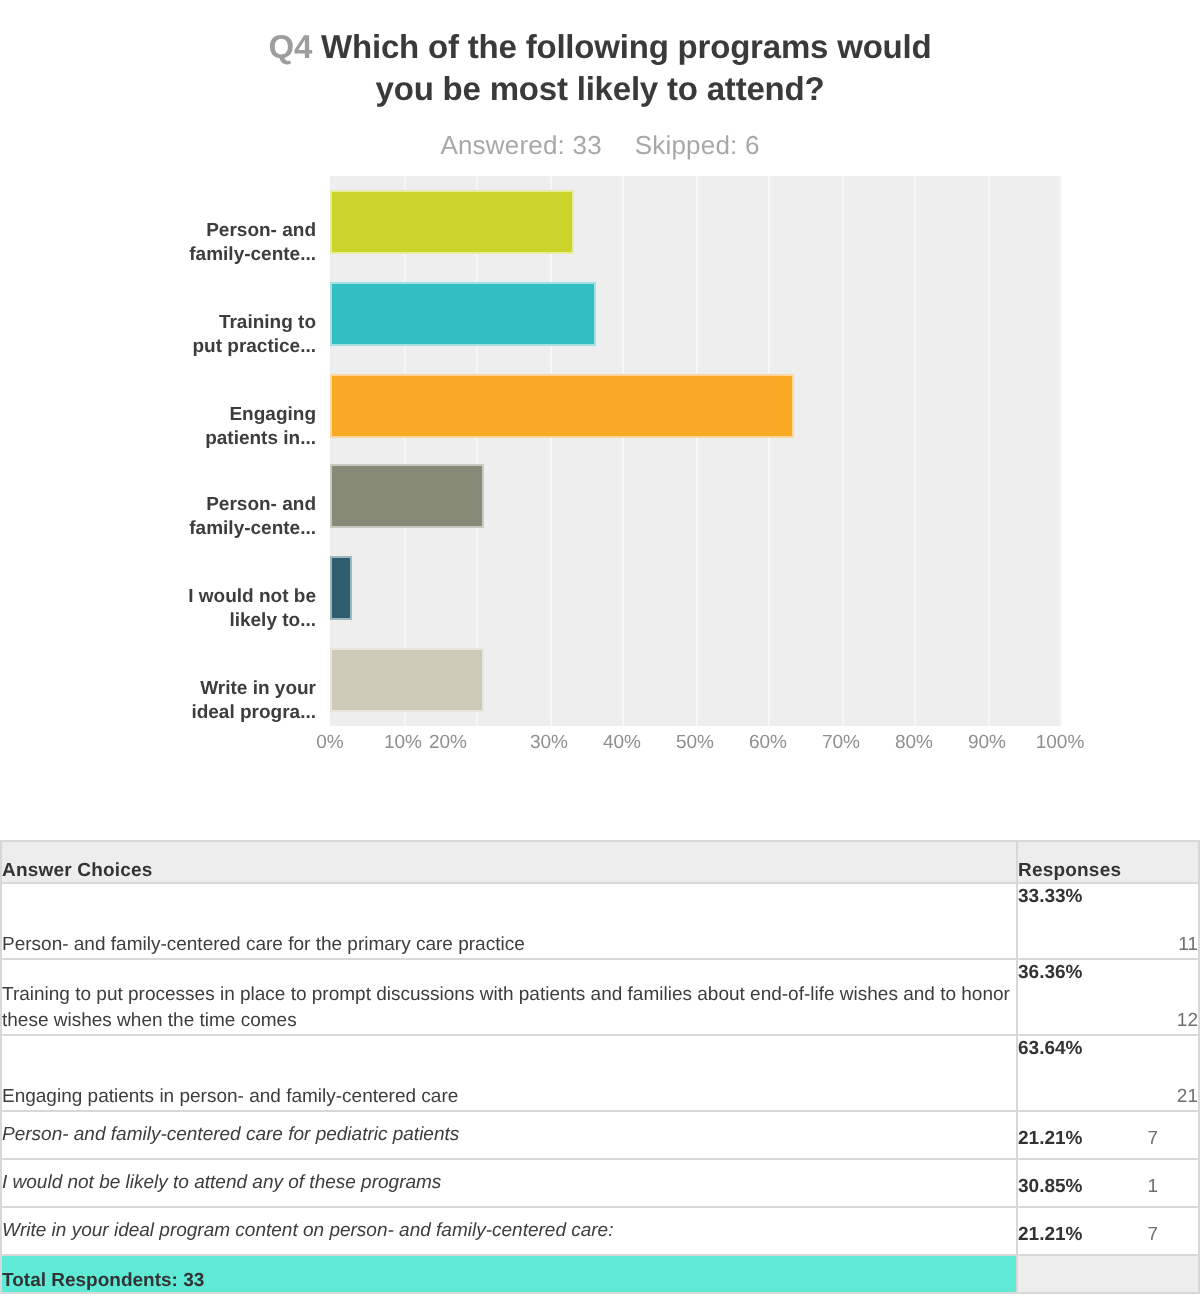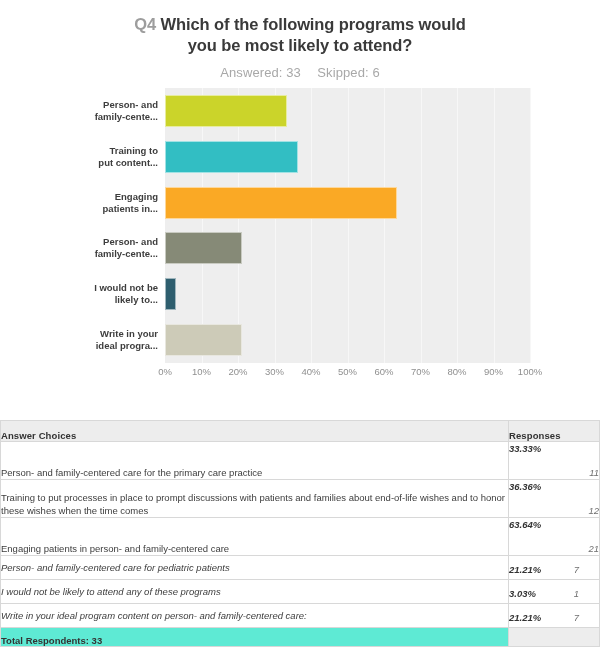--- a/index.html
+++ b/index.html
@@ -79,21 +79,21 @@
     position: absolute;
     top: 7px;
     left: 0;
     height: 32px;
     border: 1px solid rgba(255,255,255,0.55);
     box-sizing: border-box;
   }
   .cat-labels {
     position: absolute;
     left: 0;
-    top: 0;
+    top: 11px;
     width: 158px;
     height: 275px;
   }
   .cat-label {
     height: 45.83px;
     display: flex;
     align-items: center;
     justify-content: flex-end;
     text-align: right;
     font-size: 9.5px;
@@ -156,21 +156,20 @@
   td.choice-cell {
     padding: 6px 10px 5px 28px;
     line-height: 13px;
     color: #3d3d3d;
     vertical-align: bottom;
   }
   td.resp-cell {
     padding: 4px 8px 4px 8px;
     line-height: 13px;
     vertical-align: top;
-    font-style: italic;
   }
   .pct {
     display: block;
     font-weight: bold;
     color: #333333;
     text-align: left;
   }
   .cnt {
     display: block;
     text-align: right;
@@ -223,21 +222,21 @@
     <div class="cat-labels" id="catLabels">
         <div class="cat-label" style="height: 45.8333px;">
           <div>
             <span>Person- and</span>
             <span>family-cente...</span>
           </div>
         </div>
         <div class="cat-label" style="height: 45.8333px;">
           <div>
             <span>Training to</span>
-            <span>put content...</span>
+            <span>put practice...</span>
           </div>
         </div>
         <div class="cat-label" style="height: 45.8333px;">
           <div>
             <span>Engaging</span>
             <span>patients in...</span>
           </div>
         </div>
         <div class="cat-label" style="height: 45.8333px;">
           <div>
@@ -290,21 +289,21 @@
           </div>
           <div class="bar-row" style="height: 45.8333px;">
             <div class="bar" title="Write in your ideal progra... 21.21%" style="width: 77.4165px; background: rgb(205, 203, 184);"></div>
           </div>
         </div>
     </div>
 
     <div class="xaxis" id="xAxis">
         <div class="xtick" style="left: 0px;">0%</div>
         <div class="xtick" style="left: 36.5px;">10%</div>
-        <div class="xtick" style="left: 73px;">20%</div>
+        <div class="xtick" style="left: 59px;">20%</div>
         <div class="xtick" style="left: 109.5px;">30%</div>
         <div class="xtick" style="left: 146px;">40%</div>
         <div class="xtick" style="left: 182.5px;">50%</div>
         <div class="xtick" style="left: 219px;">60%</div>
         <div class="xtick" style="left: 255.5px;">70%</div>
         <div class="xtick" style="left: 292px;">80%</div>
         <div class="xtick" style="left: 328.5px;">90%</div>
         <div class="xtick" style="left: 365px;">100%</div>
       </div>
   </div>
@@ -339,21 +338,21 @@
             <span class="pct">63.64%</span>
             <span class="cnt">21</span>
           </td>
         </tr>
         <tr class="compact">
           <td class="choice-cell">Person- and family-centered care for pediatric patients</td>
           <td class="resp-cell"><span class="pct">21.21%</span><span class="cnt">7</span></td>
         </tr>
         <tr class="compact">
           <td class="choice-cell">I would not be likely to attend any of these programs</td>
-          <td class="resp-cell"><span class="pct">3.03%</span><span class="cnt">1</span></td>
+          <td class="resp-cell"><span class="pct">30.85%</span><span class="cnt">1</span></td>
         </tr>
         <tr class="compact">
           <td class="choice-cell">Write in your ideal program content on person- and family-centered care:</td>
           <td class="resp-cell"><span class="pct">21.21%</span><span class="cnt">7</span></td>
         </tr>
       </tbody>
     <tfoot>
       <tr>
         <td class="total-cell">Total Respondents: 33</td>
         <td class="total-blank"></td>

